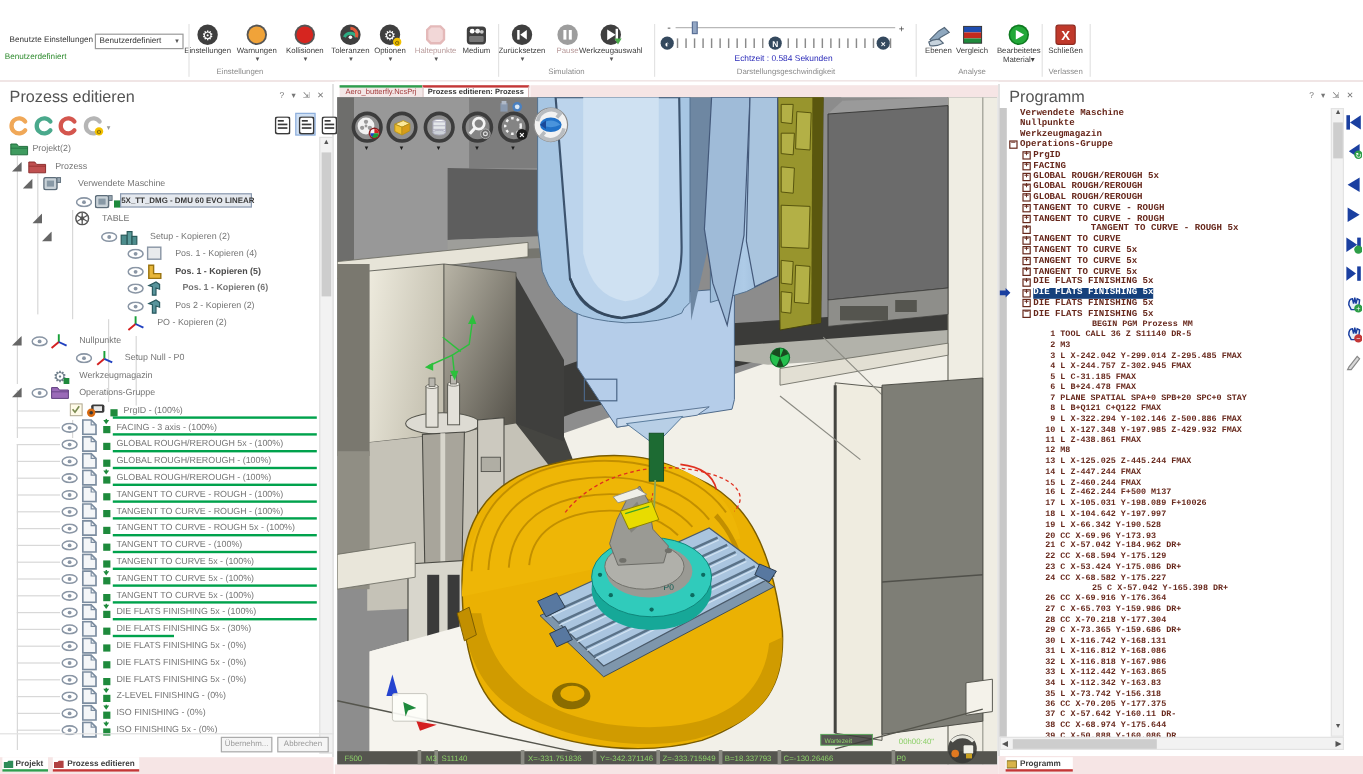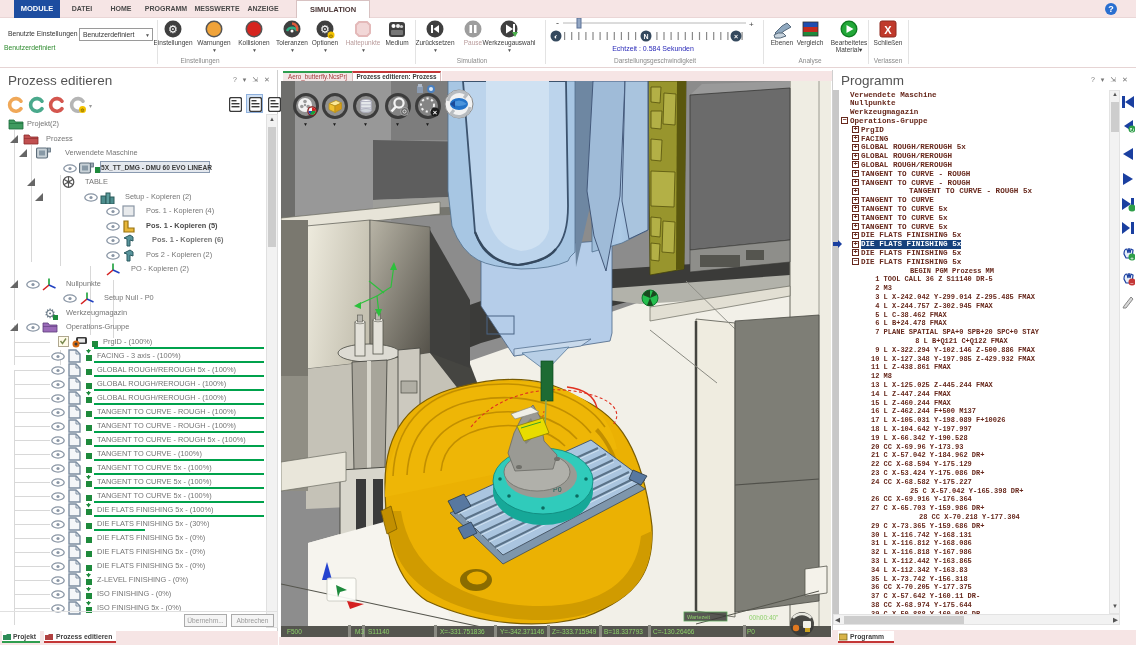--- a/index.html
+++ b/index.html
@@ -33,33 +33,20 @@
 .bstrip { position:absolute; background:#f6e5e5; }
 .btab { position:absolute; background:#fff; font-size:6.8px; color:#3f3f3f; font-weight:bold; white-space:nowrap; }
 
 #vptabs { position:absolute; left:279px; top:68px; width:553px; height:13px; background:#fff; }
 #vpcanvas { position:absolute; left:281px; top:81px; width:550px; height:556px; background:#8d8d8d; }
 </style>
 </head>
 <body>
 <div id="app">
 
-  <div id="tabbar">
-    <div id="module">MODULE</div>
-    <div class="tab" style="left:62px;width:40px;">DATEI</div>
-    <div class="tab" style="left:102px;width:38px;">HOME</div>
-    <div class="tab" style="left:140px;width:52px;">PROGRAMM</div>
-    <div class="tab" style="left:192px;width:50px;">MESSWERTE</div>
-    <div class="tab" style="left:242px;width:42px;">ANZEIGE</div>
-    <div id="simtab">SIMULATION</div>
-    <svg class="abs" style="left:1104px;top:2px;" width="14" height="14">
-        <circle cx="7" cy="7" r="6" fill="#2a6fd0"></circle>
-        <text x="7" y="10" font-size="9" fill="#fff" text-anchor="middle" font-weight="bold">?</text>
-      </svg>
-  </div>
 
   <div id="ribbon">
     <div style="position:absolute;left:8px;top:12px;font-size:6.8px;color:#333;">Benutzte Einstellungen</div>
     <div style="position:absolute;left:79px;top:10px;width:74px;height:13px;border:1px solid #9a9a9a;background:#fff;font-size:6.8px;color:#333;line-height:12px;padding-left:3px;">Benutzerdefiniert <span style="position:absolute;right:2px;top:0;color:#555;font-size:5px;">▼</span></div>
     <div style="position:absolute;left:4px;top:26px;font-size:6.8px;color:#2e8b2e;">Benutzerdefiniert</div>
     <div id="ribicons">
         <svg style="position:absolute;left:164px;top:2px;" width="22" height="20">
           <circle cx="9" cy="9" r="8.5" fill="#3f3f3f"></circle>
           <text x="9" y="13" font-size="11" fill="#fff" text-anchor="middle">⚙</text>
         </svg>
@@ -1098,44 +1085,44 @@
         <div class="nc" style="left:28px;top:170.10000000000002px;background:#16417c;color:#fff;">DIE FLATS FINISHING 5x</div>
         <div class="ncbox" style="left:19px;top:179.4px;">+</div>
         <div class="nc" style="left:28px;top:178.9px;">DIE FLATS FINISHING 5x</div>
         <div class="ncbox" style="left:19px;top:188.20000000000002px;">−</div>
         <div class="nc" style="left:28px;top:187.70000000000002px;">DIE FLATS FINISHING 5x</div>
         <div class="ncc" style="left:38px;top:196.5px;margin-left:39px;">BEGIN PGM Prozess MM</div>
         <div class="ncc" style="left:38px;top:205.3px;"> 1 TOOL CALL 36 Z S11140 DR-5</div>
         <div class="ncc" style="left:38px;top:214.10000000000002px;"> 2 M3</div>
         <div class="ncc" style="left:38px;top:222.9px;"> 3 L X-242.042 Y-299.014 Z-295.485 FMAX</div>
         <div class="ncc" style="left:38px;top:231.70000000000002px;"> 4 L X-244.757 Z-302.945 FMAX</div>
-        <div class="ncc" style="left:38px;top:240.50000000000003px;"> 5 L C-38.462 FMAX</div>
+        <div class="ncc" style="left:38px;top:240.50000000000003px;"> 5 L C-31.185 FMAX</div>
         <div class="ncc" style="left:38px;top:249.3px;"> 6 L B+24.478 FMAX</div>
         <div class="ncc" style="left:38px;top:258.1px;"> 7 PLANE SPATIAL SPA+0 SPB+20 SPC+0 STAY</div>
-        <div class="ncc" style="left:38px;top:266.90000000000003px;margin-left:40px;"> 8 L B+Q121 C+Q122 FMAX</div>
+        <div class="ncc" style="left:38px;top:266.90000000000003px;"> 8 L B+Q121 C+Q122 FMAX</div>
         <div class="ncc" style="left:38px;top:275.70000000000005px;"> 9 L X-322.294 Y-102.146 Z-500.886 FMAX</div>
         <div class="ncc" style="left:38px;top:284.5px;">10 L X-127.348 Y-197.985 Z-429.932 FMAX</div>
         <div class="ncc" style="left:38px;top:293.3px;">11 L Z-438.861 FMAX</div>
         <div class="ncc" style="left:38px;top:302.1px;">12 M8</div>
         <div class="ncc" style="left:38px;top:310.90000000000003px;">13 L X-125.025 Z-445.244 FMAX</div>
         <div class="ncc" style="left:38px;top:319.70000000000005px;">14 L Z-447.244 FMAX</div>
         <div class="ncc" style="left:38px;top:328.5px;">15 L Z-460.244 FMAX</div>
         <div class="ncc" style="left:38px;top:337.3px;">16 L Z-462.244 F+500 M137</div>
         <div class="ncc" style="left:38px;top:346.1px;">17 L X-105.031 Y-198.089 F+10026</div>
         <div class="ncc" style="left:38px;top:354.90000000000003px;">18 L X-104.642 Y-197.997</div>
         <div class="ncc" style="left:38px;top:363.70000000000005px;">19 L X-66.342 Y-190.528</div>
         <div class="ncc" style="left:38px;top:372.5px;">20 CC X-69.96 Y-173.93</div>
         <div class="ncc" style="left:38px;top:381.3px;">21 C X-57.042 Y-184.962 DR+</div>
         <div class="ncc" style="left:38px;top:390.1px;">22 CC X-68.594 Y-175.129</div>
         <div class="ncc" style="left:38px;top:398.90000000000003px;">23 C X-53.424 Y-175.086 DR+</div>
         <div class="ncc" style="left:38px;top:407.70000000000005px;">24 CC X-68.582 Y-175.227</div>
         <div class="ncc" style="left:53px;top:416.50000000000006px;padding-left:24px;">25 C X-57.042 Y-165.398 DR+</div>
         <div class="ncc" style="left:38px;top:425.3px;">26 CC X-69.916 Y-176.364</div>
         <div class="ncc" style="left:38px;top:434.1px;">27 C X-65.703 Y-159.986 DR+</div>
-        <div class="ncc" style="left:38px;top:442.90000000000003px;margin-left:48px;">28 CC X-70.218 Y-177.304</div>
+        <div class="ncc" style="left:38px;top:442.90000000000003px;">28 CC X-70.218 Y-177.304</div>
         <div class="ncc" style="left:38px;top:451.70000000000005px;">29 C X-73.365 Y-159.686 DR+</div>
         <div class="ncc" style="left:38px;top:460.50000000000006px;">30 L X-116.742 Y-168.131</div>
         <div class="ncc" style="left:38px;top:469.3px;">31 L X-116.812 Y-168.086</div>
         <div class="ncc" style="left:38px;top:478.1px;">32 L X-116.818 Y-167.986</div>
         <div class="ncc" style="left:38px;top:486.90000000000003px;">33 L X-112.442 Y-163.865</div>
         <div class="ncc" style="left:38px;top:495.70000000000005px;">34 L X-112.342 Y-163.83</div>
         <div class="ncc" style="left:38px;top:504.50000000000006px;">35 L X-73.742 Y-156.318</div>
         <div class="ncc" style="left:38px;top:513.3000000000001px;">36 CC X-70.205 Y-177.375</div>
         <div class="ncc" style="left:38px;top:522.1px;">37 C X-57.642 Y-160.11 DR-</div>
         <div class="ncc" style="left:38px;top:530.9000000000001px;">38 CC X-68.974 Y-175.644</div>

